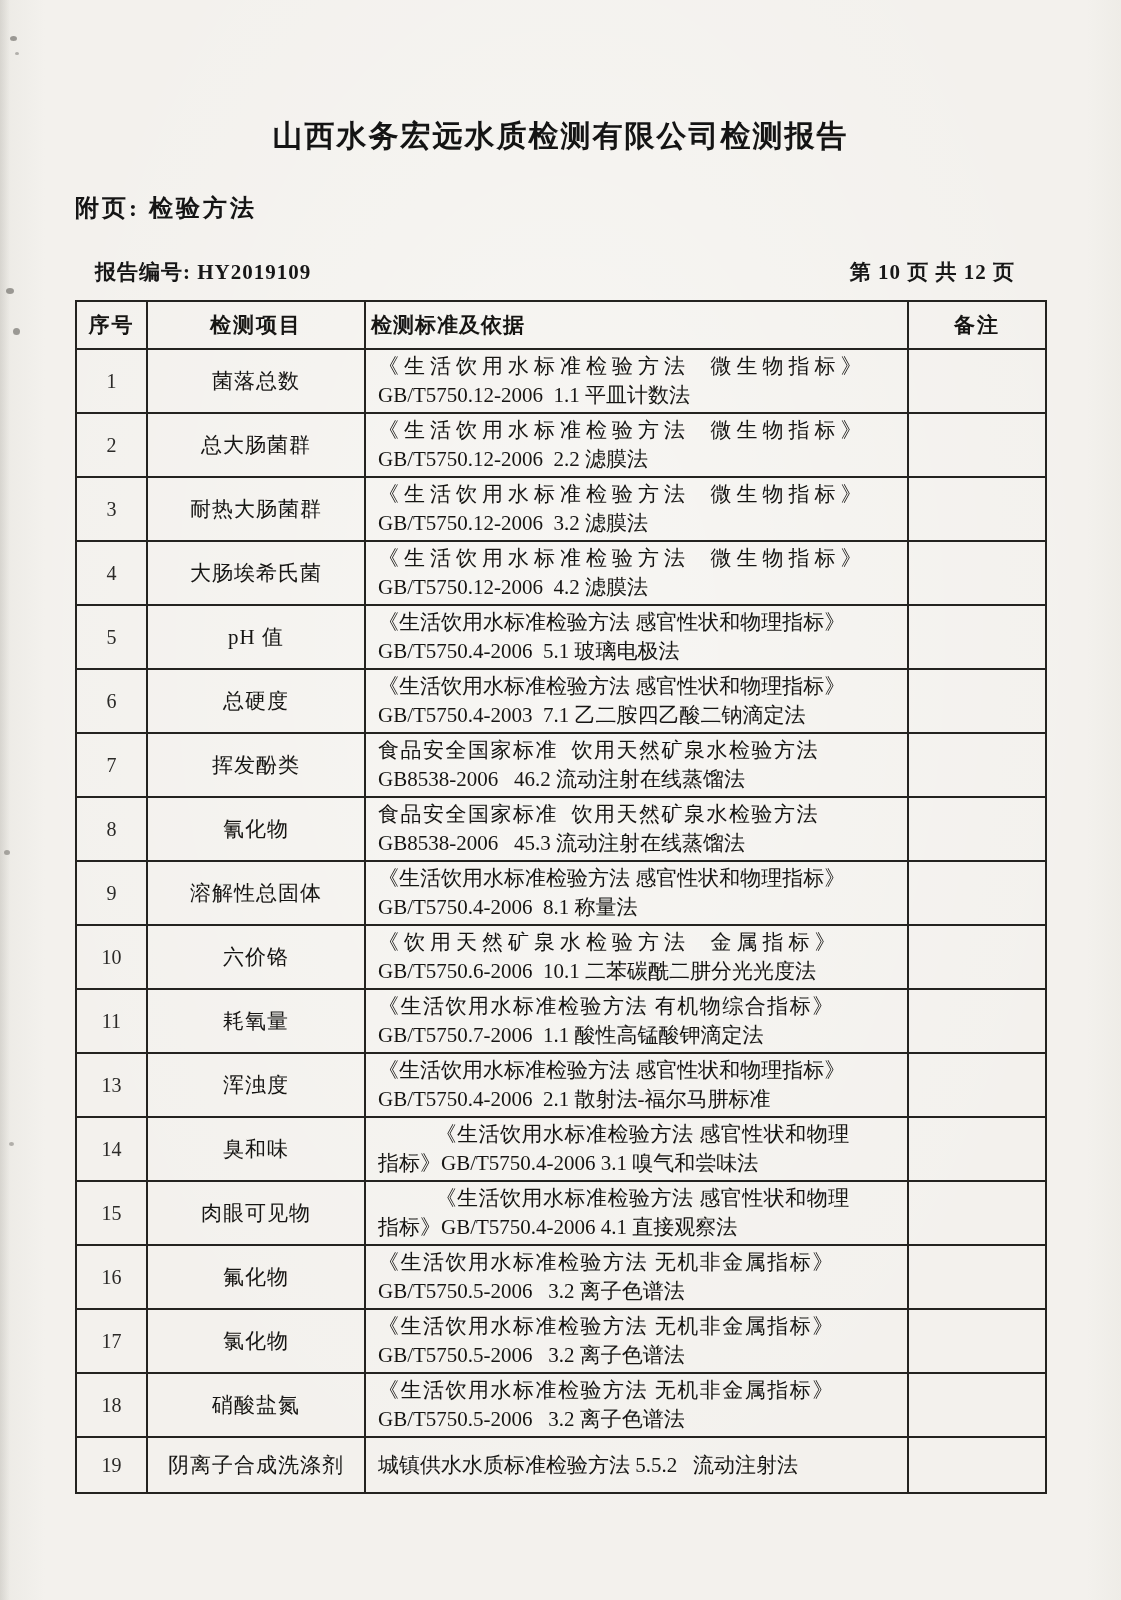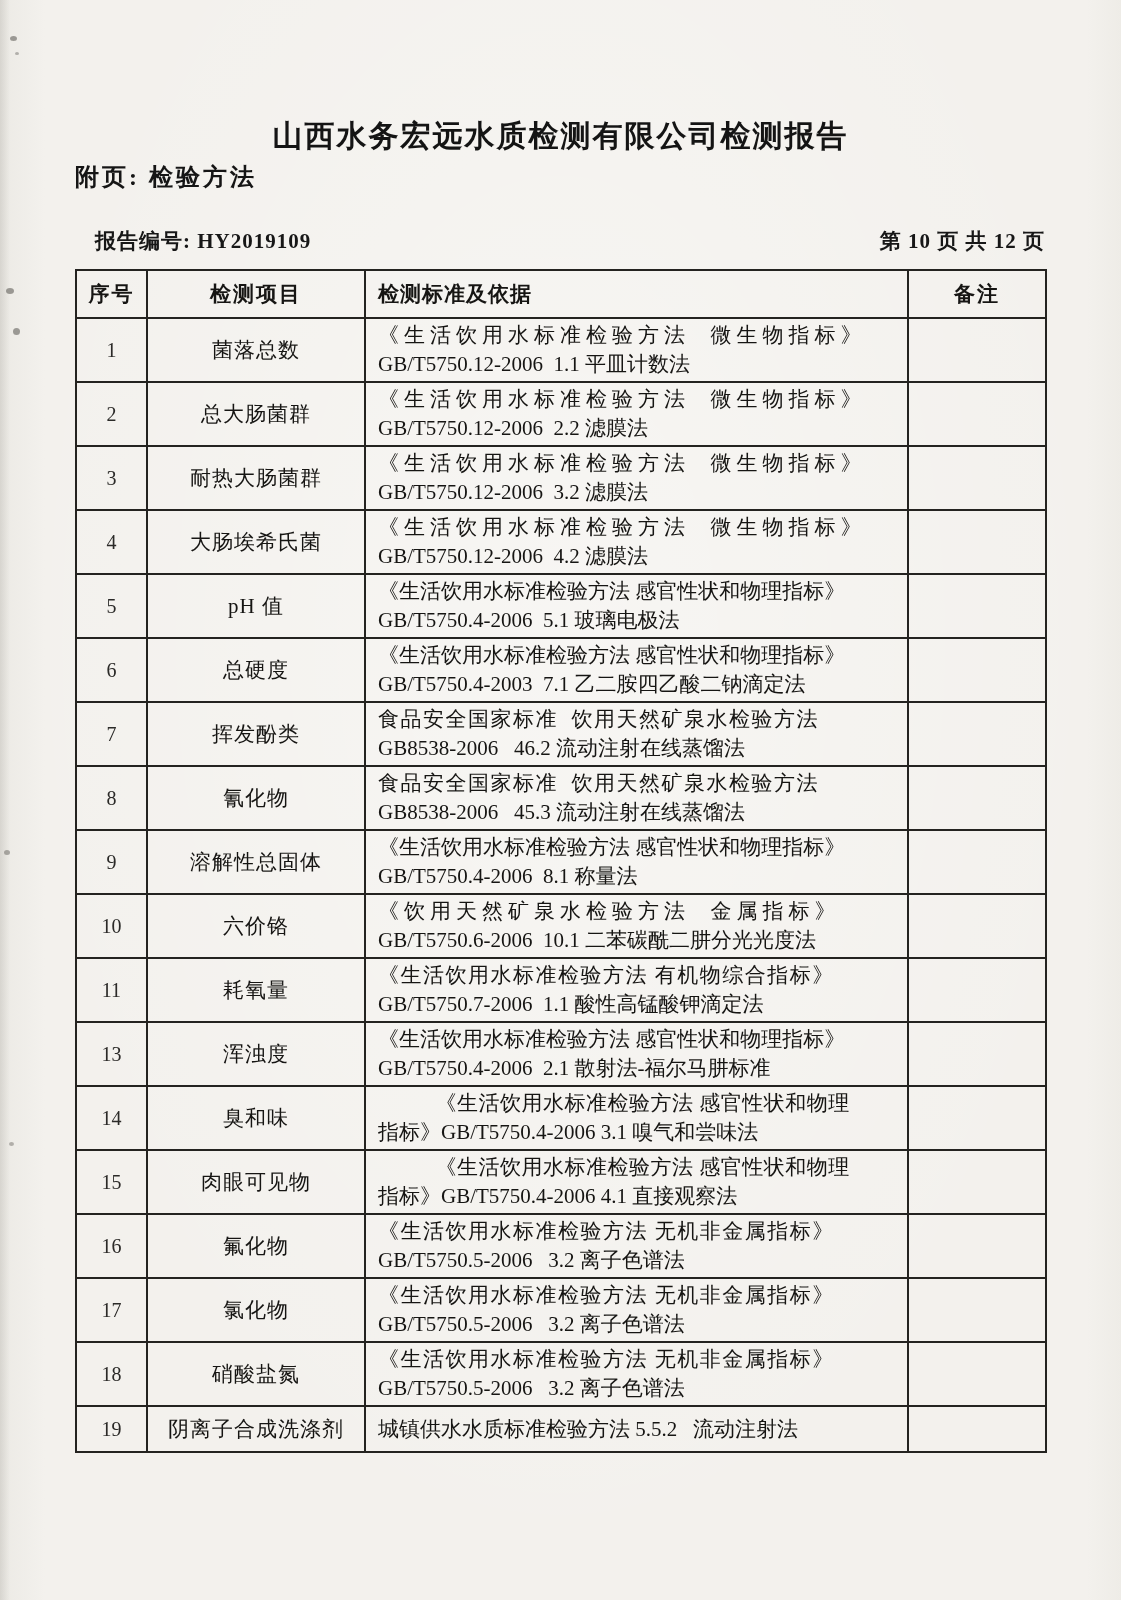--- a/index.html
+++ b/index.html
@@ -22,31 +22,31 @@
   }
   .title {
     padding-top: 116px;
     text-align: center;
     font-size: 30px;
     font-weight: 700;
     letter-spacing: 2px;
     color: #141414;
   }
   .subtitle {
-    margin-top: 4px;
+    margin-top: 35px;
     padding-left: 75px;
     font-size: 24px;
     font-weight: 700;
     letter-spacing: 3px;
     color: #151515;
   }
   .meta-row {
     margin-top: 34px;
     padding-left: 95px;
-    padding-right: 76px;
+    padding-right: 106px;
     display: flex;
     justify-content: space-between;
     align-items: baseline;
     font-size: 21px;
     font-weight: 600;
     letter-spacing: 1px;
     color: #171717;
   }
   table.methods {
     margin-top: 14px;
@@ -56,24 +56,24 @@
     table-layout: fixed;
     border-radius: 14px;
   }
   table.methods th, table.methods td {
     border: 2px solid #242320;
     vertical-align: middle;
     overflow: hidden;
   }
   table.methods thead tr { height: 48px; }
   table.methods tbody tr { height: 61px; }
-  table.methods tbody tr.single { height: 46px; }
+  table.methods tbody tr.single { height: 56px; }
   th.h-index, th.h-remark { text-align: center; font-weight: 600; font-size: 21px; letter-spacing: 2px; }
   th.h-item { text-align: center; font-weight: 600; font-size: 21px; letter-spacing: 2px; margin-left: 29px; }
-  th.h-standard { text-align: left; padding-left: 12px; font-weight: 600; font-size: 21px; letter-spacing: 1px; }
+  th.h-standard { text-align: left; padding-left: 5px; font-weight: 600; font-size: 21px; letter-spacing: 1px; }
   td.c-no { text-align: center; font-size: 20px; color: #2b2a28; }
   td.c-item { text-align: center; font-size: 21px; letter-spacing: 1px; }
   td.c-std { padding: 2px 0 2px 12px; font-size: 21px; }
   td.c-std .line { line-height: 29px; white-space: pre-wrap; }
   td.c-std .line.w { letter-spacing: 5px; }
   td.c-std .line.m { letter-spacing: 1.5px; }
   td.c-std .line.c { text-align: center; letter-spacing: 0.5px; }
   td.c-remark { }
   
   .speck {

